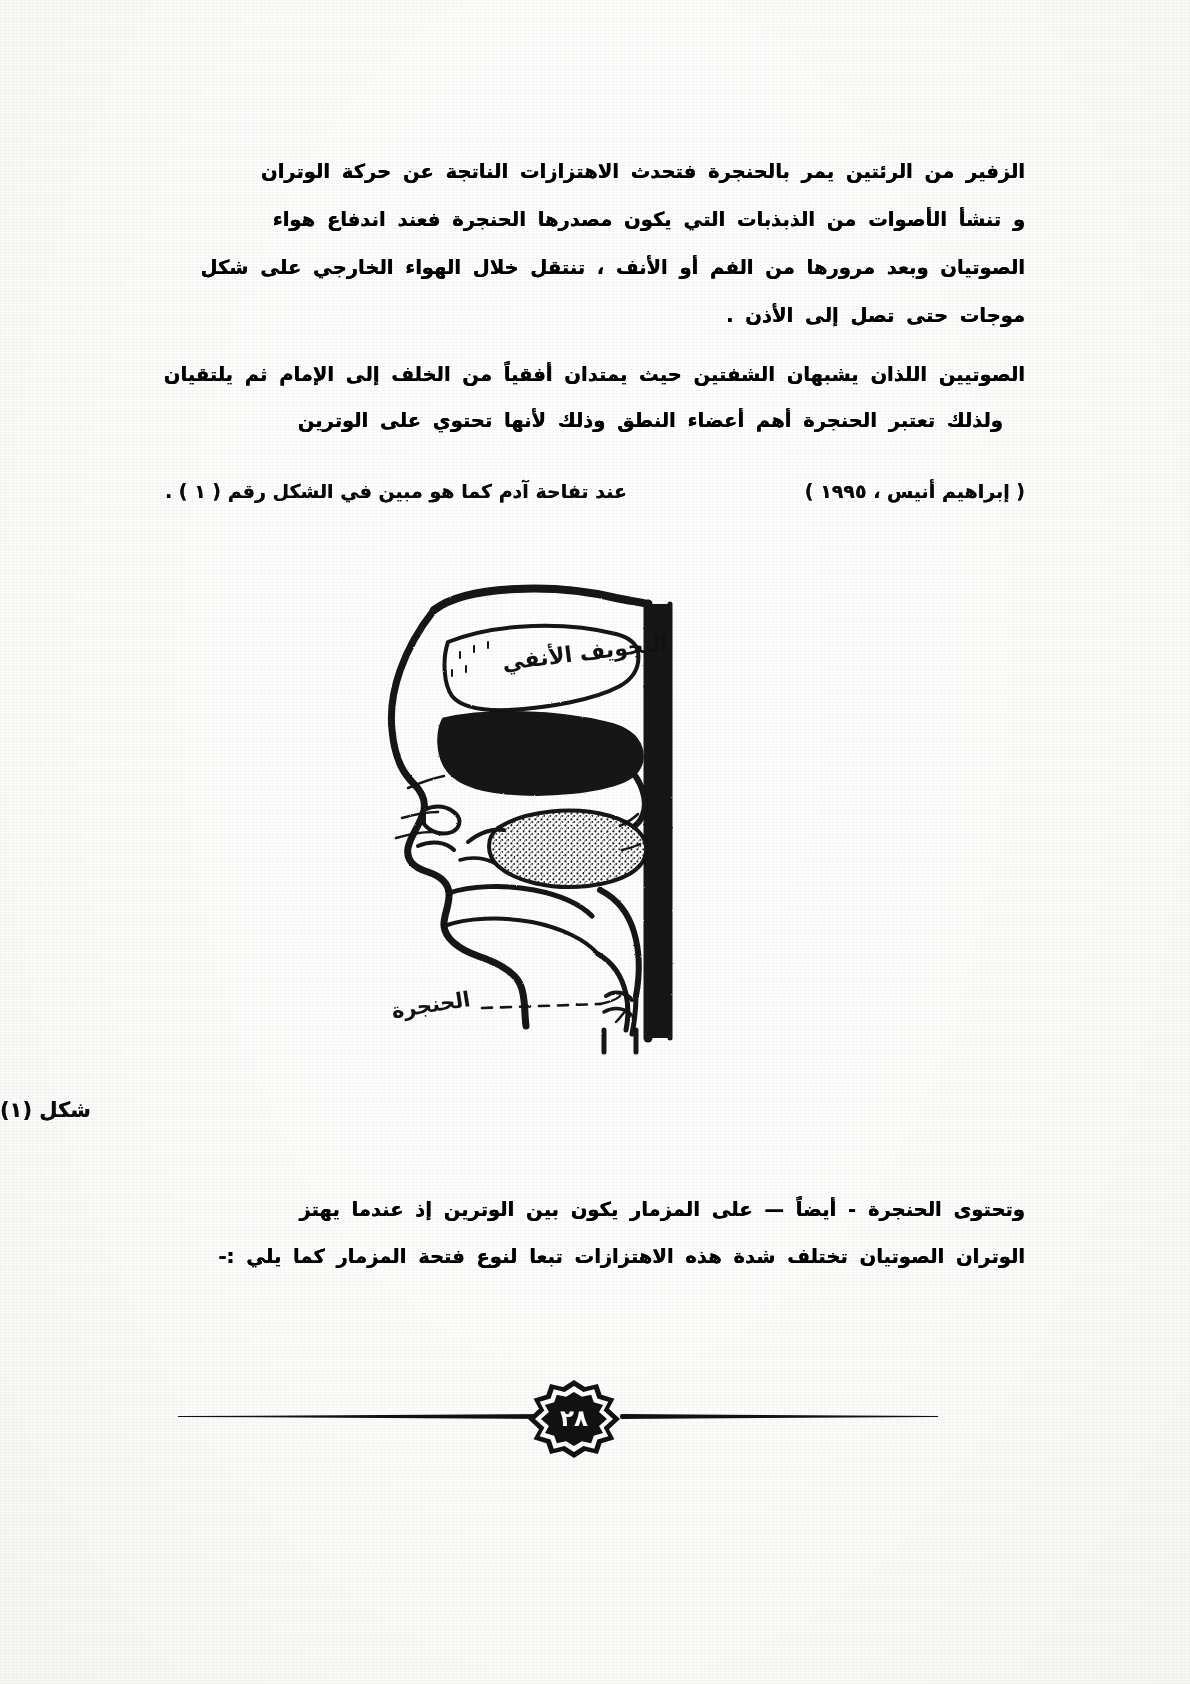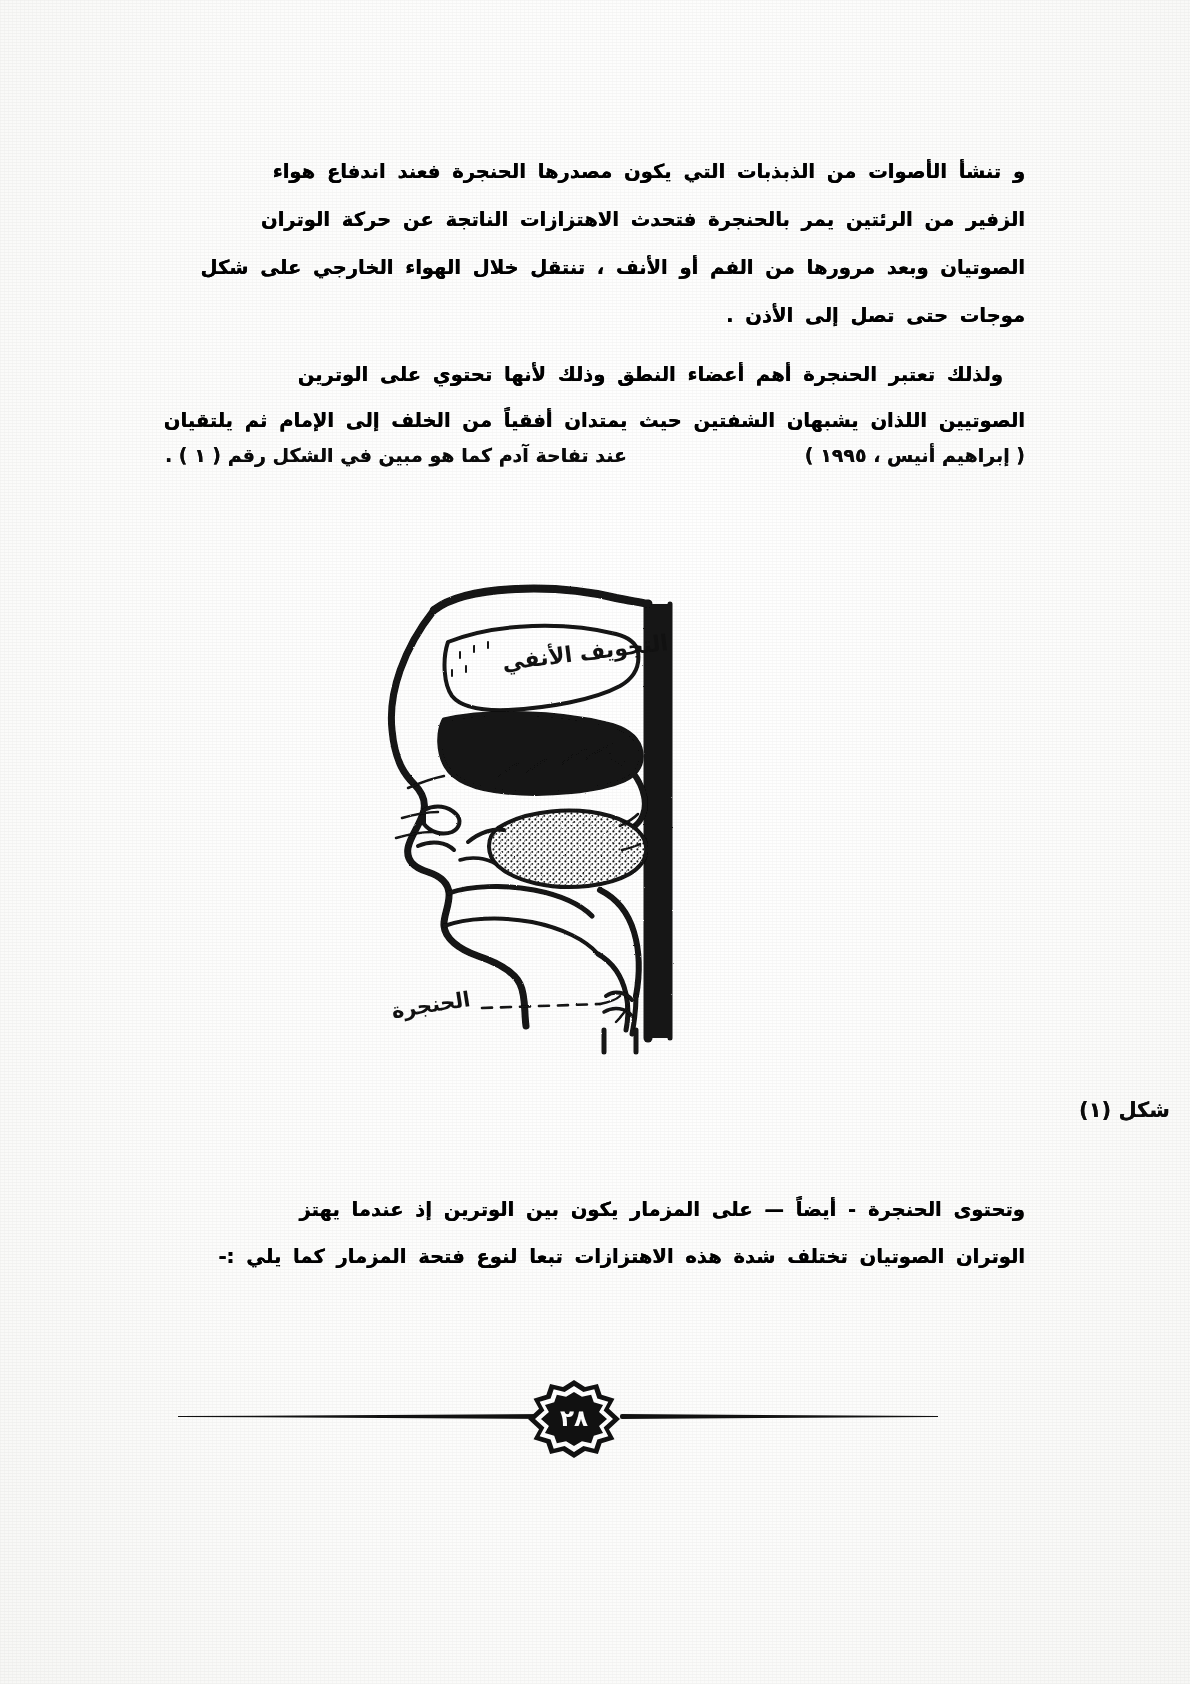--- a/index.html
+++ b/index.html
@@ -55,34 +55,35 @@
   #para2 .l1{padding-right:22px;}
 
   .cite-row{
     position:absolute;top:444px;right:0;width:860px;
     display:flex;flex-direction:row;align-items:baseline;
     direction:rtl;
   }
   .cite-row .seg{
     font-size:19px;font-weight:700;color:#0a0a0a;white-space:nowrap;
     text-shadow:0 0 .6px rgba(0,0,0,.85);
+    margin-top:36px;
   }
   .cite-row .seg-main{padding-right:28px;}
   .cite-row .seg-spacer{flex:1 1 auto;}
   .cite-row .seg-cite{padding-left:2px;}
 
   
   .figure-wrap{
     position:absolute;top:560px;left:0;width:1190px;height:530px;
   }
   .figure-inner{
     position:absolute;left:348px;top:0;width:390px;height:510px;
   }
   .fig-caption{
-    position:absolute;top:1098px;left:0;width:1170px;text-align:right;
+    position:absolute;top:1098px;left:0;width:1170px;text-align:left;
     font-size:21px;font-weight:700;color:#0b0b0b;direction:rtl;
     text-shadow:0 0 .6px rgba(0,0,0,.8);
   }
 
   #para3{position:absolute;top:1186px;right:0;width:860px;}
   #para3 .line{line-height:47px;font-size:19.5px;}
   #para3 .l2{padding-left:0;}
 
   
   .footer{
@@ -139,29 +140,29 @@
   }
 </style>
 </head>
 <body>
 
 <div class="page">
 
   <div class="content">
 
     <div class="para" id="para1">
+      <span class="line l2">الزفير من الرئتين يمر بالحنجرة فتحدث الاهتزازات الناتجة عن حركة الوتران</span>
       <span class="line l1">و تنشأ  الأصوات من الذبذبات التي يكون مصدرها الحنجرة فعند اندفاع هواء</span>
-      <span class="line l2">الزفير من الرئتين يمر بالحنجرة فتحدث الاهتزازات الناتجة عن حركة الوتران</span>
       <span class="line l3">الصوتيان وبعد مرورها من الفم أو الأنف ، تنتقل خلال الهواء الخارجي على شكل</span>
       <span class="line l4">موجات حتى تصل إلى الأذن .</span>
     </div>
 
     <div class="para" id="para2">
+      <span class="line l2">الصوتيين اللذان يشبهان الشفتين حيث يمتدان أفقياً من الخلف إلى الإمام ثم يلتقيان</span>
       <span class="line l1">ولذلك تعتبر الحنجرة أهم أعضاء النطق وذلك لأنها تحتوي على الوترين</span>
-      <span class="line l2">الصوتيين اللذان يشبهان الشفتين حيث يمتدان أفقياً من الخلف إلى الإمام ثم يلتقيان</span>
     </div>
 
     <div class="cite-row">
       <span class="seg seg-cite">( إبراهيم أنيس ، ١٩٩٥ )</span>
       <span class="seg-spacer"></span>
       <span class="seg seg-main">عند تفاحة آدم كما هو مبين في الشكل رقم ( ١ ) .</span>
     </div>
   </div>
 
   <div class="figure-wrap">

